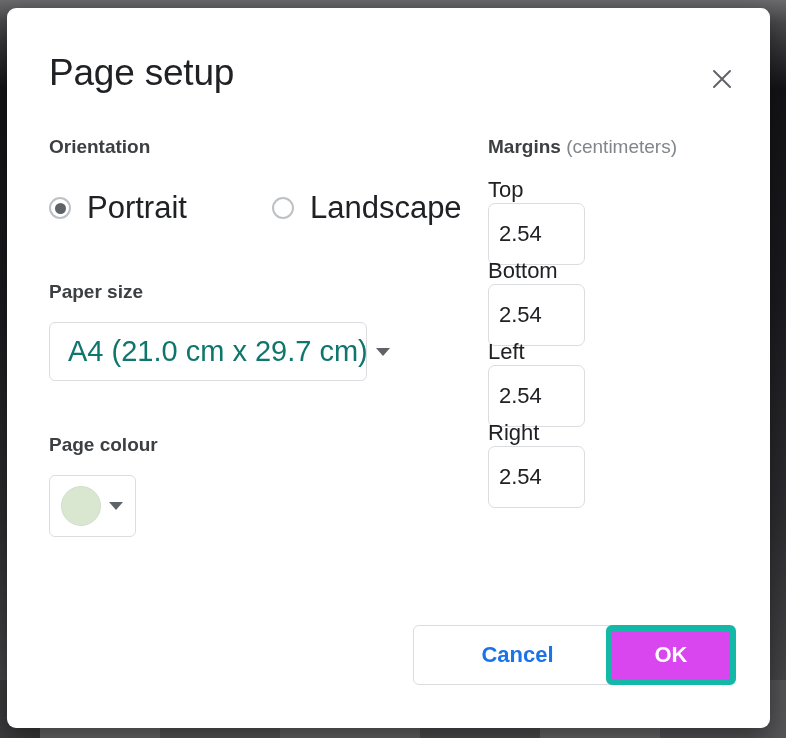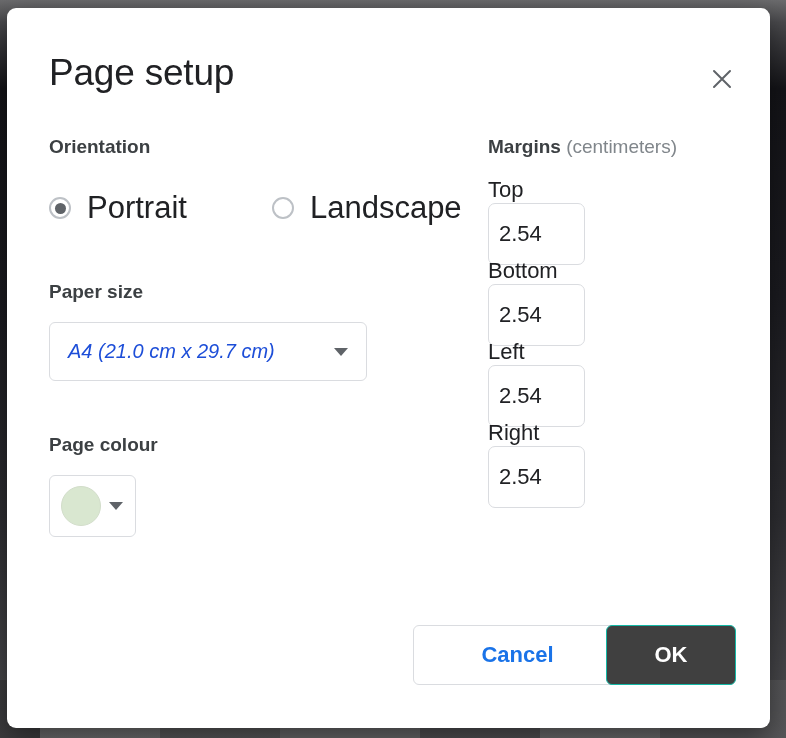--- a/index.html
+++ b/index.html
@@ -139,25 +139,24 @@
     border: 1px solid #dadce0;
     border-radius: 6px;
     box-sizing: border-box;
     display: flex;
     align-items: center;
     padding: 0 18px;
     background: #fff;
     cursor: pointer;
   }
   .select-value {
-    font-size: 20px;
-    color: #1d4ed8;
+    font-size: 29px;
+    color: #0f766e;
     white-space: nowrap;
     flex: 1;
-    font-style: italic;
   }
   .caret {
     width: 0;
     height: 0;
     border-left: 7px solid transparent;
     border-right: 7px solid transparent;
     border-top: 8px solid #5f6368;
     margin-left: 8px;
     flex: 0 0 auto;
   }
@@ -251,22 +250,22 @@
     box-sizing: border-box;
     cursor: pointer;
     white-space: nowrap;
   }
   .btn-outline {
     background: #fff;
     border: 1px solid #dadce0;
     color: #1a73e8;
   }
   .btn-filled {
-    background: #404040;
-    border: 1px solid #14b8a6;
+    background: #d946ef;
+    border: 6px solid #14b8a6;
     color: #ffffff;
   }
   #set-default-btn { left: 0; width: 256px; }
   #cancel-btn { left: 364px; width: 209px; text-align: center; }
   #ok-btn { left: 557px; width: 130px; }
 </style>
 </head>
 <body>
 
 <div class="backdrop"></div>

